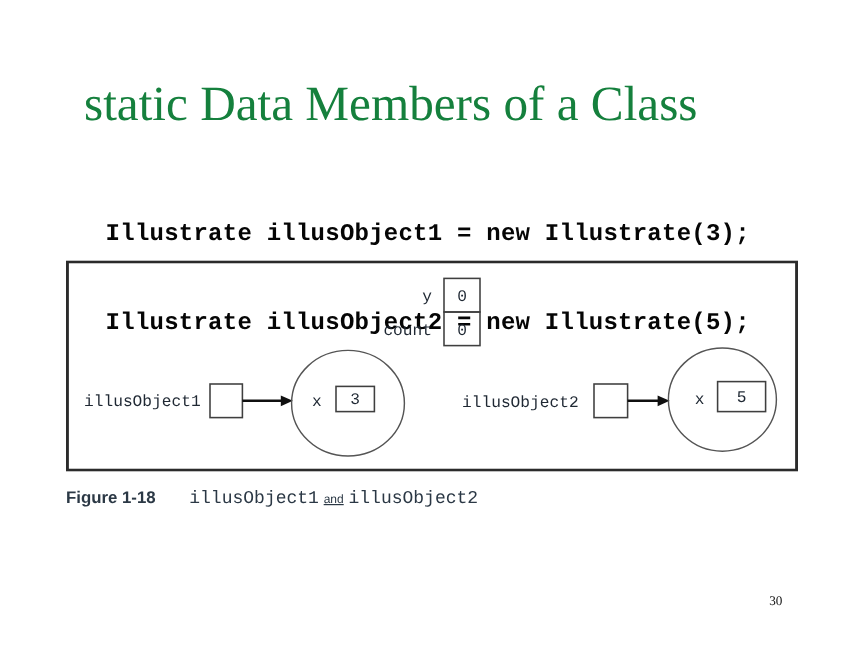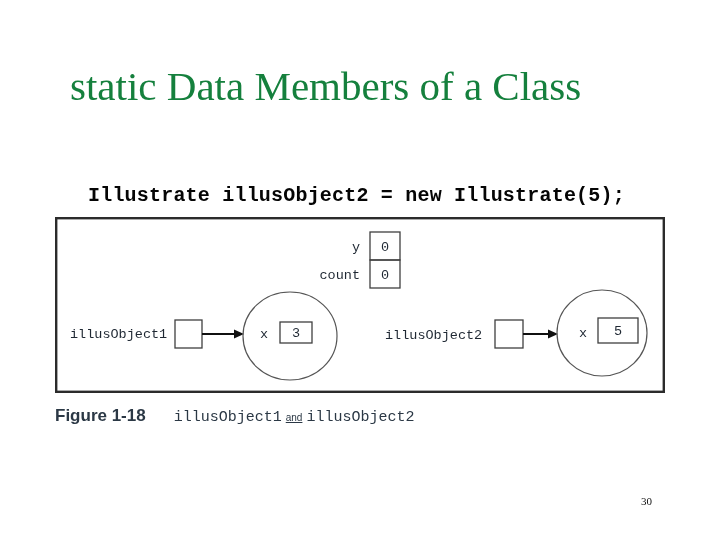--- a/index.html
+++ b/index.html
@@ -20,40 +20,41 @@
   }
   .diagram { position:absolute; left:55px; top:217px; }
   .diagram text {
     font-family:"Liberation Mono", "DejaVu Sans Mono", monospace;
     font-size:13.5px; fill:#1f2833;
   }
   .caption {
     position:absolute; left:55px; top:406px; height:20px;
     display:flex; align-items:baseline; color:#2b3845; white-space:pre;
   }
-  .cap-label { font-weight:bold; font-size:17px; margin-right:28px; }
+  .cap-label { font-weight:bold; font-size:14px; margin-right:28px; }
   .cap-mono  { font-family:"Liberation Mono", monospace; font-size:15px; }
   .cap-sans  { font-size:10px; margin:0 4px;text-decoration:underline; }
   .footer-center {
     position:absolute; left:0; top:495px; width:720px; text-align:center;
     font-family:"Liberation Serif", serif; font-size:15px; color:#111;
   }
   .footer-page {
     position:absolute; right:68px; top:495px;
     font-family:"Liberation Serif", serif; font-size:11px; color:#111;
   }
 </style>
 </head>
 <body>
 
 <div class="slide">
 
   <h1 class="title">static Data Members of a Class</h1>
 
   <div class="code">
+    <div>Illustrate illusObject1 = new Illustrate(3);</div>
     <div>Illustrate illusObject2 = new Illustrate(5);</div>
   </div>
 
   <svg class="diagram" width="610" height="176" viewBox="0 0 610 176">
 
     <rect x="1.2" y="1.2" width="607.6" height="173.6" fill="none" stroke="#2b2b2b" stroke-width="2.4"></rect>
 
     <rect x="315" y="15" width="30" height="28" fill="none" stroke="#3f3f3f" stroke-width="1.3"></rect>
     <rect x="315" y="43" width="30" height="28" fill="none" stroke="#3f3f3f" stroke-width="1.3"></rect>
     <text x="305" y="34" text-anchor="end">y</text>

